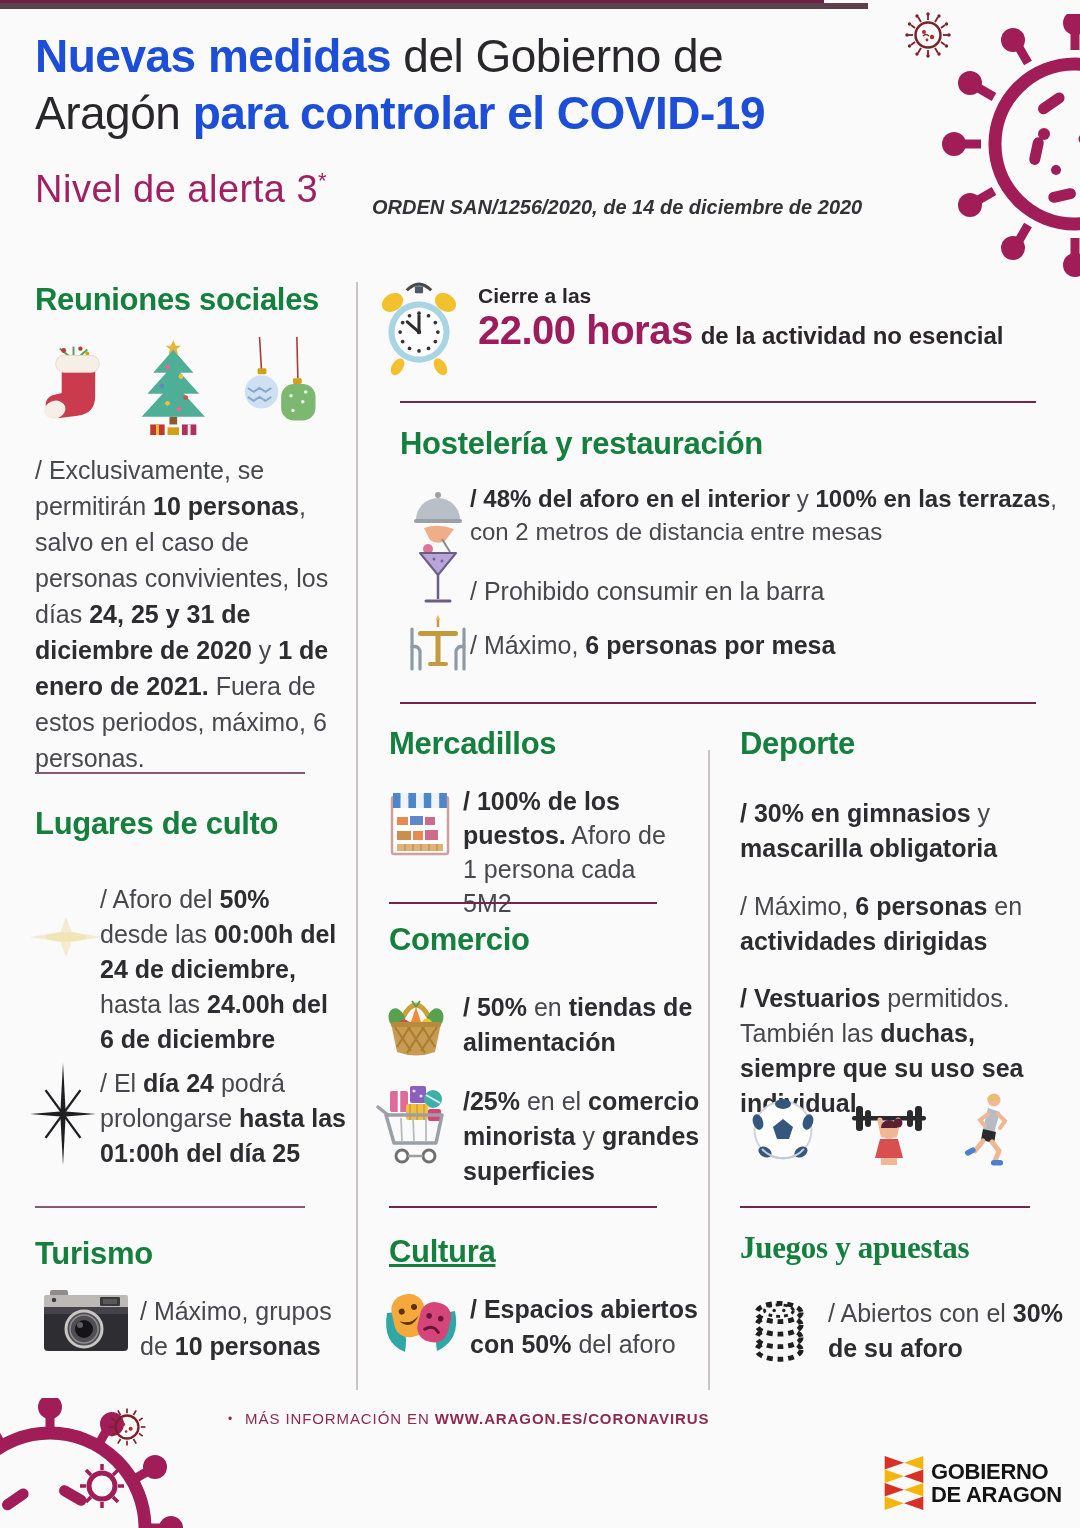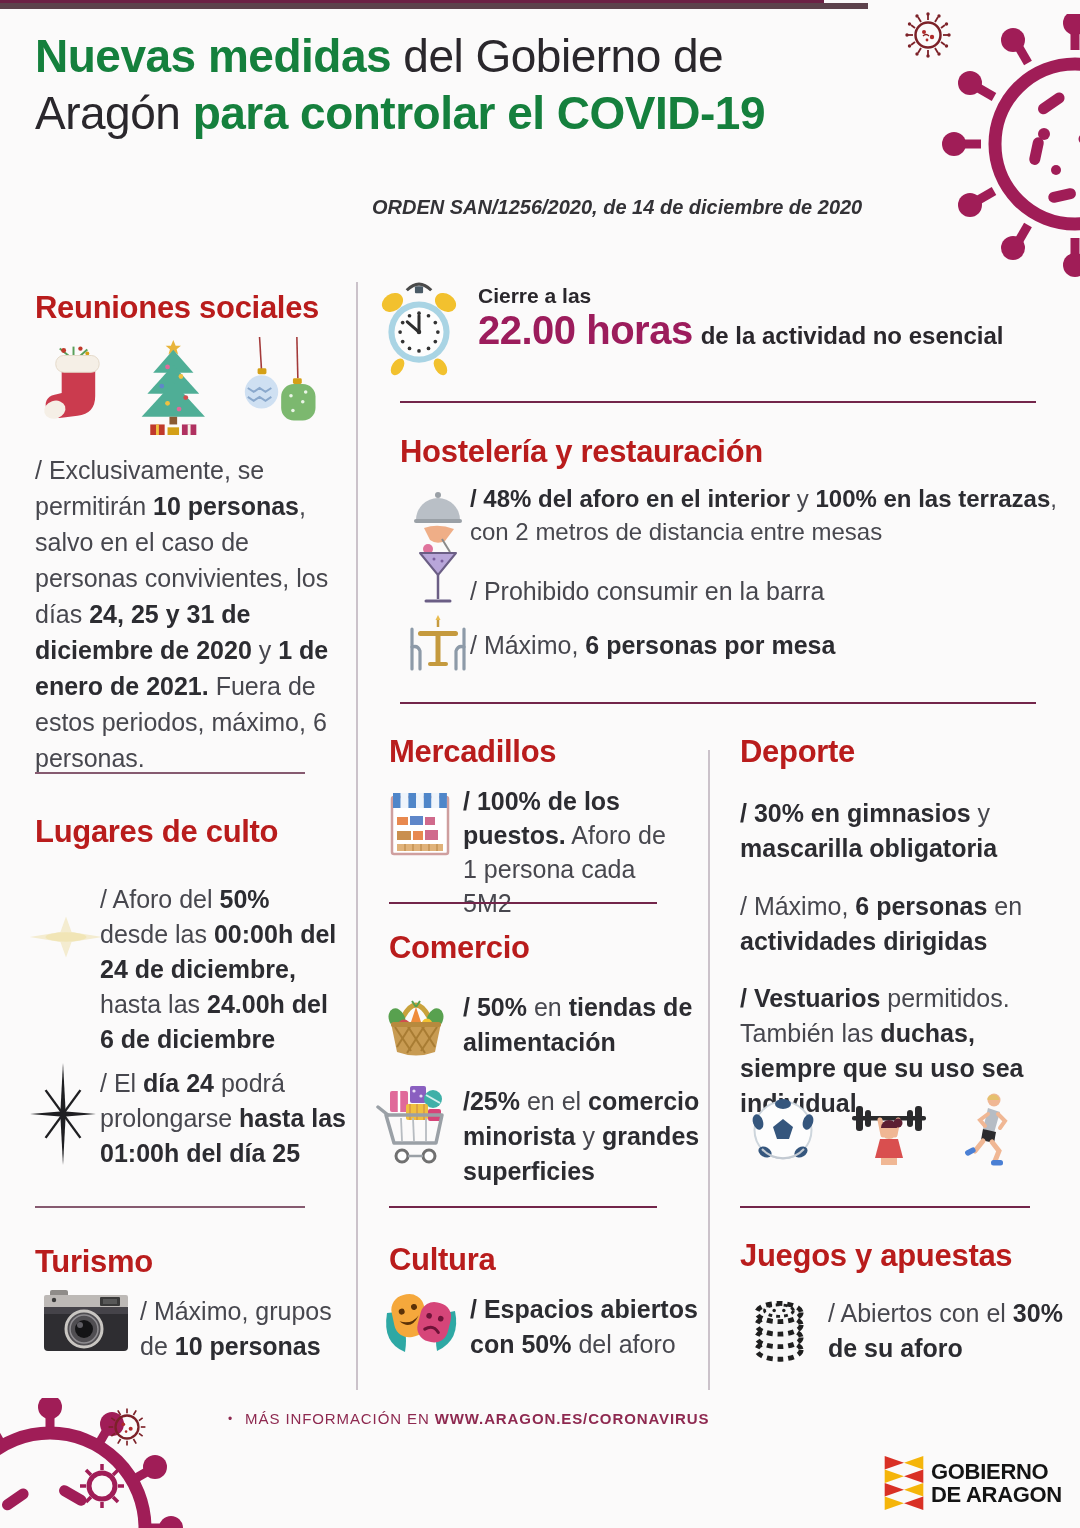--- a/index.html
+++ b/index.html
@@ -5,28 +5,28 @@
   html,body{margin:0;padding:0;background:#e8e8e8;}
   .page{position:relative;width:1080px;height:1528px;background:#fbfafa;overflow:hidden;
         font-family:"Liberation Sans",sans-serif;-webkit-font-smoothing:antialiased;}
   .abs{position:absolute;}
   .rule{position:absolute;background:#73254a;height:2px;}
   .vrule{position:absolute;background:#cbc2ca;width:2px;}
 
   
   #hdr-title{left:35px;top:28px;width:840px;font-size:46px;line-height:57px;
              font-weight:400;color:#2a272c;letter-spacing:-0.5px;}
-  .accent{color:#15803d;font-weight:700;}
+  .accent{color:#1d4ed8;font-weight:700;}
   #alert{left:35px;top:168px;font-size:38px;font-weight:400;color:#a02061;letter-spacing:0.5px;}
   #alert sup{font-size:22px;}
   #orden{left:372px;top:196px;font-size:20px;font-style:italic;font-weight:700;color:#333236;}
   #rule-header{left:35px;top:238px;width:824px;height:3px;background:#6c2145;}
 
   
-  .h{position:absolute;font-size:31px;font-weight:700;color:#b91c1c;letter-spacing:-0.3px;margin-top:8px;}
+  .h{position:absolute;font-size:31px;font-weight:700;color:#15803d;letter-spacing:-0.3px;}
 
   
   .rich{position:absolute;font-size:25px;line-height:35px;color:#47474e;}
   .rich .b{font-weight:700;color:#2c2c31;}
 
   #reuniones-icons{left:40px;top:333px;width:280px;height:108px;display:flex;gap:22px;align-items:flex-end;}
   #reuniones-body{left:35px;top:452px;width:304px;line-height:36px;}
 
   #cierre-clock{left:376px;top:278px;}
   #cierre-text{left:478px;top:284px;width:580px;}
@@ -59,25 +59,25 @@
   #rule-reu{left:35px;top:772px;width:270px;background:#865a70;}
   #culto-title{left:35px;top:806px;}
   #culto-i1{left:26px;top:912px;} #culto-t1{left:100px;top:882px;width:244px;}
   #culto-i2{left:30px;top:1058px;} #culto-t2{left:100px;top:1066px;width:248px;}
   #rule-culto{left:35px;top:1206px;width:270px;background:#865a70;}
 
   #tur-title{left:35px;top:1236px;}
   #tur-icon{left:42px;top:1286px;} #tur-text{left:140px;top:1294px;width:205px;}
 
   #rule-cult-top{left:389px;top:1206px;width:268px;}
-  #cult-title{left:389px;top:1234px;}
+  #cult-title{left:389px;top:1234px;text-decoration:underline;}
   #cult-icon{left:380px;top:1284px;} #cult-text{left:470px;top:1292px;width:228px;}
 
   #rule-jue-top{left:740px;top:1206px;width:290px;}
-  #jue-title{left:740px;top:1230px;}
+  #jue-title{left:740px;top:1230px;font-family:Liberation Serif, serif;}
   #jue-icon{left:753px;top:1288px;} #jue-text{left:828px;top:1296px;width:242px;}
 
   #v1{left:356px;top:282px;height:1108px;}
   #v2{left:708px;top:750px;height:640px;}
 
   
   #rule-f1{left:190px;top:1402px;width:868px;height:3px;background:#5d424c;}
   #rule-f2{left:190px;top:1436px;width:868px;height:3px;background:#5d424c;}
   #footer-info{left:228px;top:1410px;font-size:15px;letter-spacing:0.9px;color:#8e2950;font-weight:400;}
   #footer-info .b{font-weight:700;}
@@ -246,20 +246,21 @@
       <circle cx="21" cy="22" r="2"></circle>
         <circle cx="29" cy="27" r="2.2"></circle>
         <circle cx="24" cy="30" r="1.4"></circle>
     </g>
   </svg>
 
   <div class="abs" id="hdr-title">
     <span class="accent">Nuevas medidas</span><span> del Gobierno de</span><br>
     <span>Aragón </span><span class="accent">para controlar el COVID-19</span>
   </div>
+  <div class="abs" id="alert"><span>Nivel de alerta 3</span><sup>*</sup></div>
   <div class="abs" id="orden">ORDEN SAN/1256/2020, de 14 de diciembre de 2020</div>
   <div id="rule-header"></div>
 
   <div class="h" id="reu-title" style="left:35px;top:282px;">Reuniones sociales</div>
 
   <div class="abs" id="reuniones-icons">
     <svg width="74" height="102" viewBox="0 0 72 100">
       <g stroke="#5aa05a" stroke-width="2">
           <line x1="30" y1="16" x2="20" y2="8"></line>
           <line x1="34" y1="15" x2="34" y2="6"></line>

